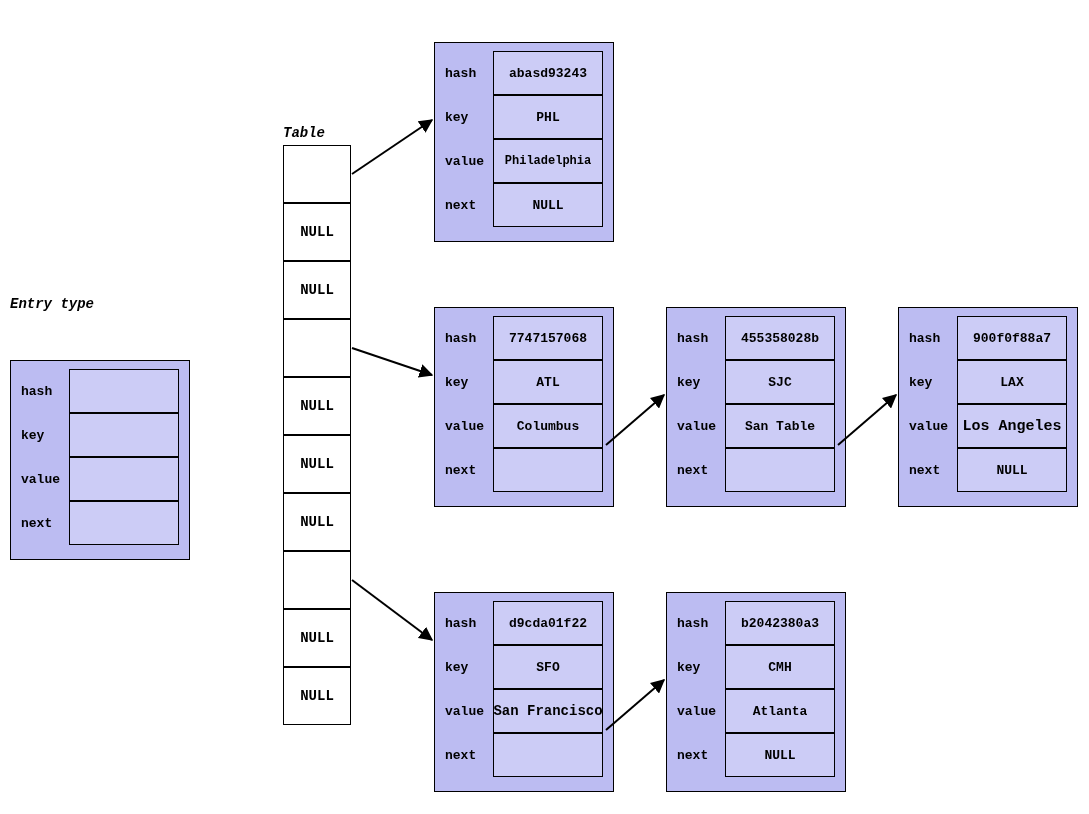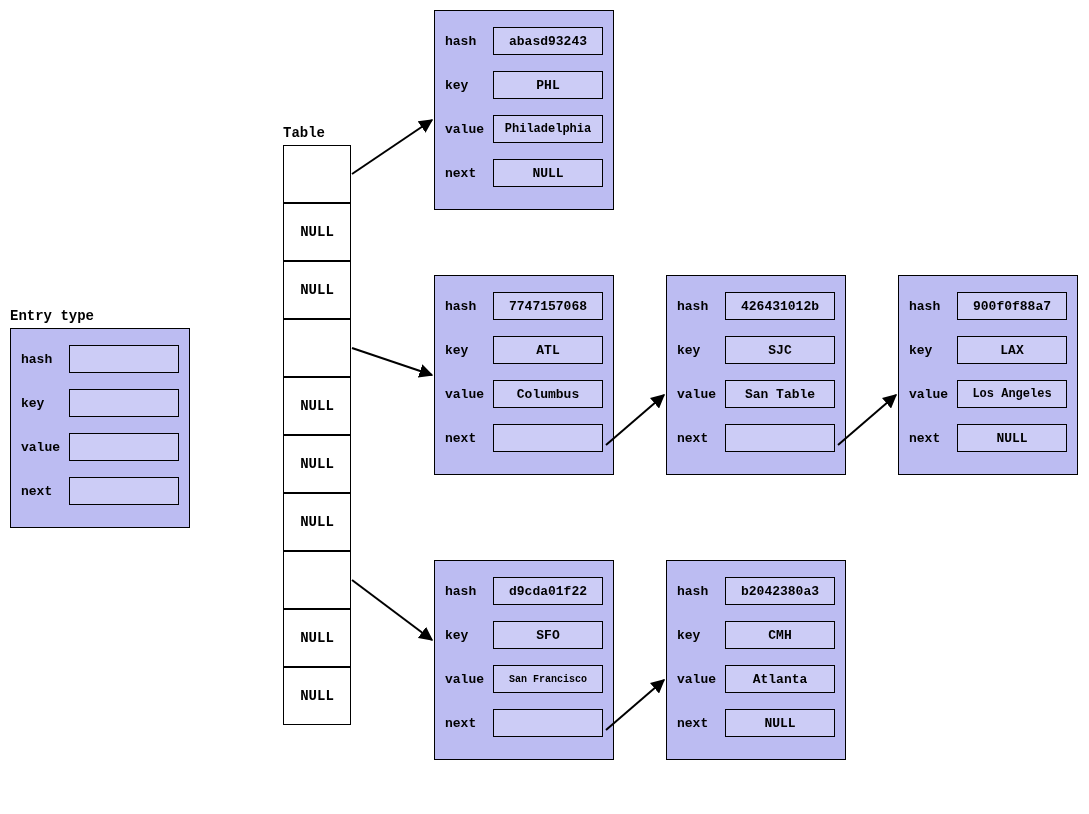--- a/index.html
+++ b/index.html
@@ -10,43 +10,45 @@
     height: 814px;
     font-family: "Courier New", Courier, monospace;
     font-size: 14px;
     font-weight: bold;
     background: #fff;
     position: relative;
   }
   .label {
     position: absolute;
     font-weight: bold;
+    font-style: italic;
   }
   .entry-box {
     position: absolute;
     background: #bcbcf2;
     border: 1.5px solid #000;
     width: 180px;
     height: 200px;
     padding: 8px 10px;
+    margin-top: 32px;
   }
   .entry-row {
     display: flex;
     align-items: center;
     height: 44px;
     gap: 6px;
   }
   .entry-row .field-label {
     width: 42px;
     text-align: left;
     font-size: 13px;
   }
   .entry-row .field-val {
     flex: 1;
-    height: 28px;
+    height: 44px;
     border: 1.5px solid #000;
     background: #ccccf6;
     display: flex;
     align-items: center;
     justify-content: center;
     font-weight: bold;
     font-size: 13px;
     white-space: nowrap;
     overflow: hidden;
   }
@@ -65,21 +67,21 @@
   svg.arrow-layer {
     position: absolute;
     left: 0; top: 0;
     width: 1089px; height: 814px;
     pointer-events: none;
   }
 </style>
 </head>
 <body>
 
-<div class="label" style="left:10px; top:308px;">Entry type</div>
+<div class="label" style="left:10px; top:296px;">Entry type</div>
 <div class="entry-box" style="left:10px; top:328px;">
   <div class="entry-row">
     <span class="field-label">hash</span>
     <span class="field-val"></span>
   </div>
   <div class="entry-row">
     <span class="field-label">key</span>
     <span class="field-val"></span>
   </div>
   <div class="entry-row">
@@ -139,21 +141,21 @@
     </div>
   <div class="entry-row">
       <span class="field-label">next</span>
       <span class="field-val"></span>
     </div>
 </div>
 
 <div class="entry-box" style="left:666px; top:275px;">
   <div class="entry-row">
       <span class="field-label">hash</span>
-      <span class="field-val">426431012b</span>
+      <span class="field-val">455358028b</span>
     </div>
   <div class="entry-row">
       <span class="field-label">key</span>
       <span class="field-val">SJC</span>
     </div>
   <div class="entry-row">
       <span class="field-label">value</span>
       <span class="field-val">San Table</span>
     </div>
   <div class="entry-row">
@@ -166,40 +168,40 @@
   <div class="entry-row">
       <span class="field-label">hash</span>
       <span class="field-val">900f0f88a7</span>
     </div>
   <div class="entry-row">
       <span class="field-label">key</span>
       <span class="field-val">LAX</span>
     </div>
   <div class="entry-row">
       <span class="field-label">value</span>
-      <span class="field-val" style="font-size:12px;">Los Angeles</span>
+      <span class="field-val" style="font-size:15px;">Los Angeles</span>
     </div>
   <div class="entry-row">
       <span class="field-label">next</span>
       <span class="field-val">NULL</span>
     </div>
 </div>
 
 <div class="entry-box" style="left:434px; top:560px;">
   <div class="entry-row">
       <span class="field-label">hash</span>
       <span class="field-val">d9cda01f22</span>
     </div>
   <div class="entry-row">
       <span class="field-label">key</span>
       <span class="field-val">SFO</span>
     </div>
   <div class="entry-row">
       <span class="field-label">value</span>
-      <span class="field-val" style="font-size:10px;">San Francisco</span>
+      <span class="field-val" style="font-size:14px;">San Francisco</span>
     </div>
   <div class="entry-row">
       <span class="field-label">next</span>
       <span class="field-val"></span>
     </div>
 </div>
 
 <div class="entry-box" style="left:666px; top:560px;">
   <div class="entry-row">
       <span class="field-label">hash</span>

